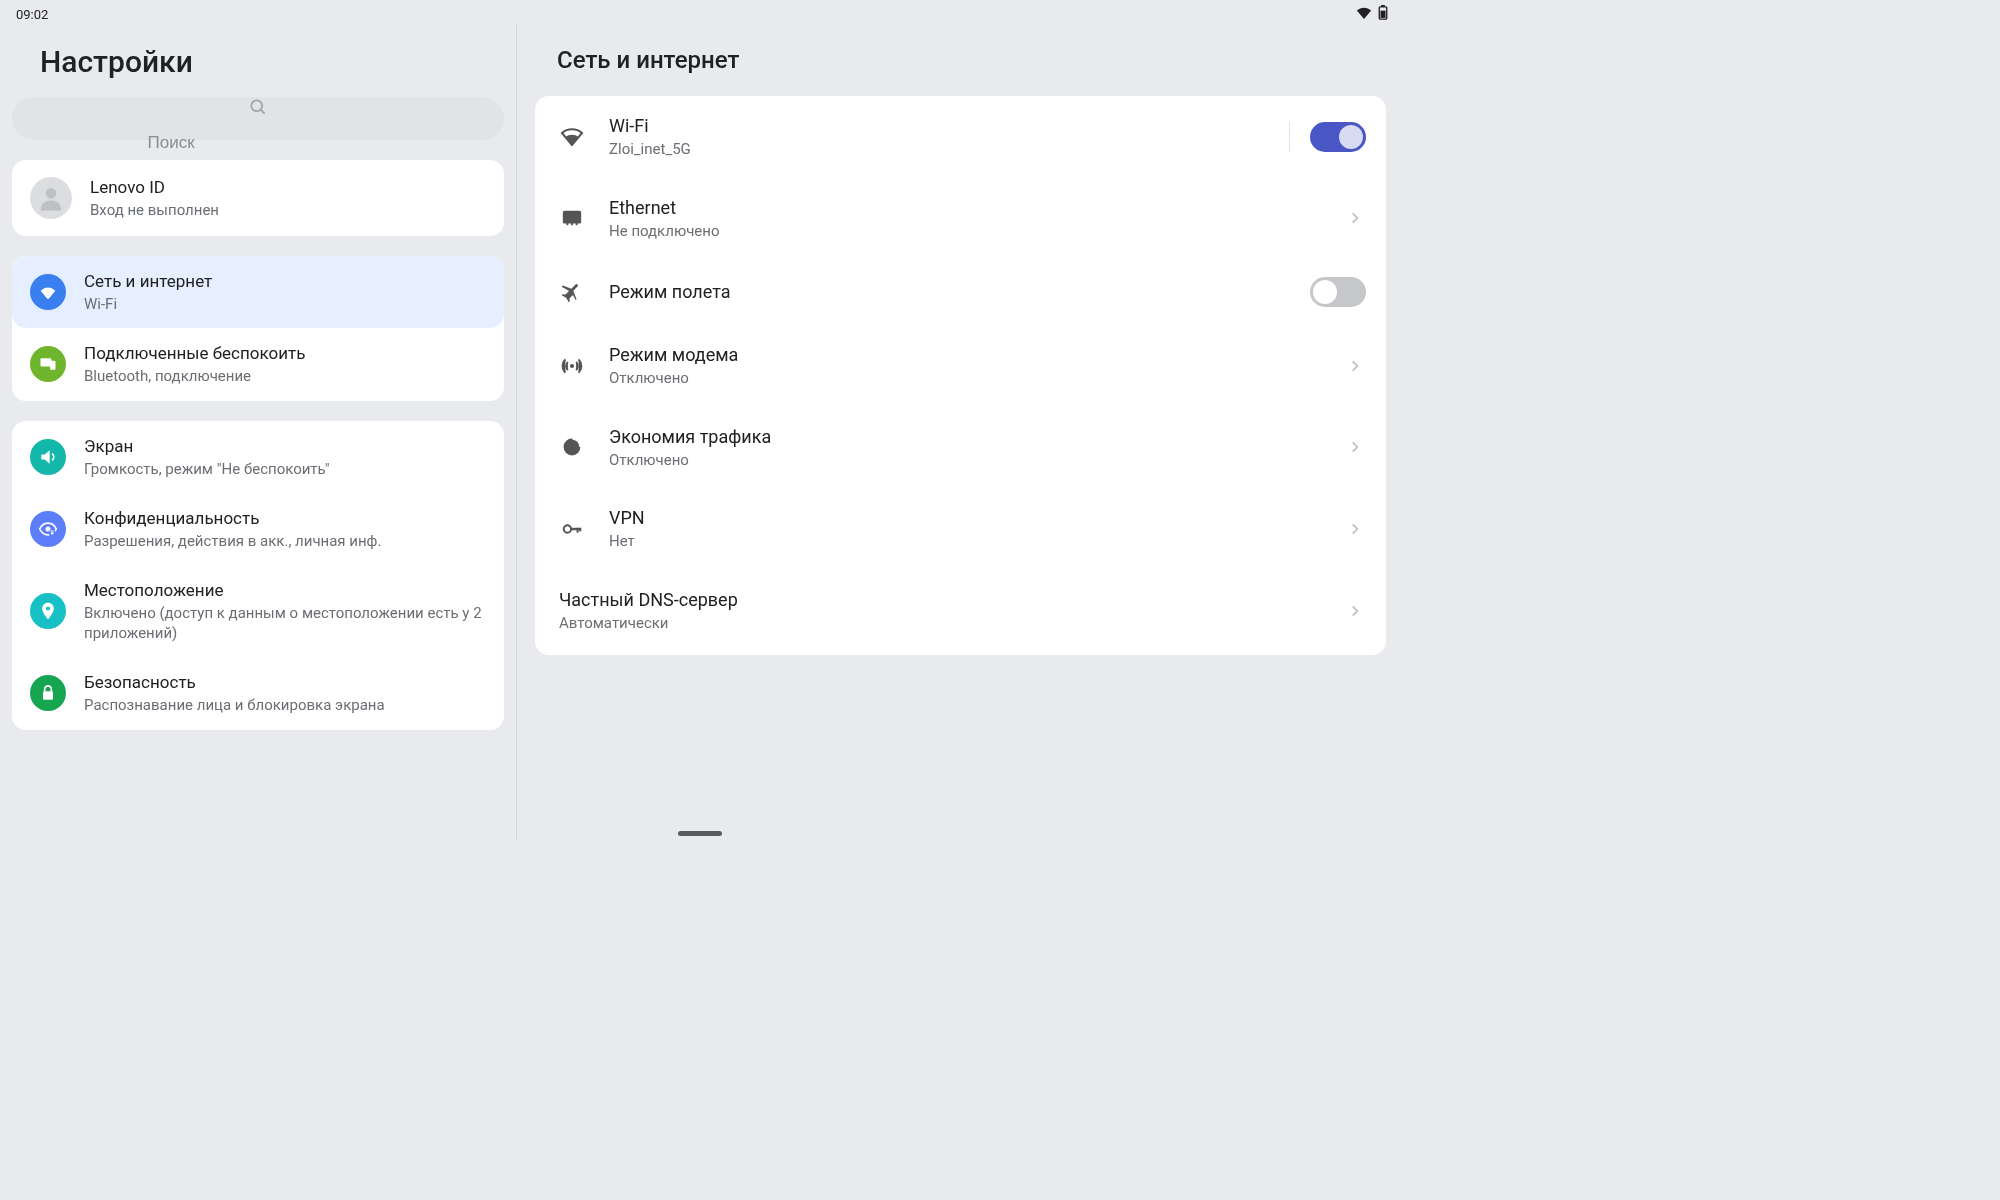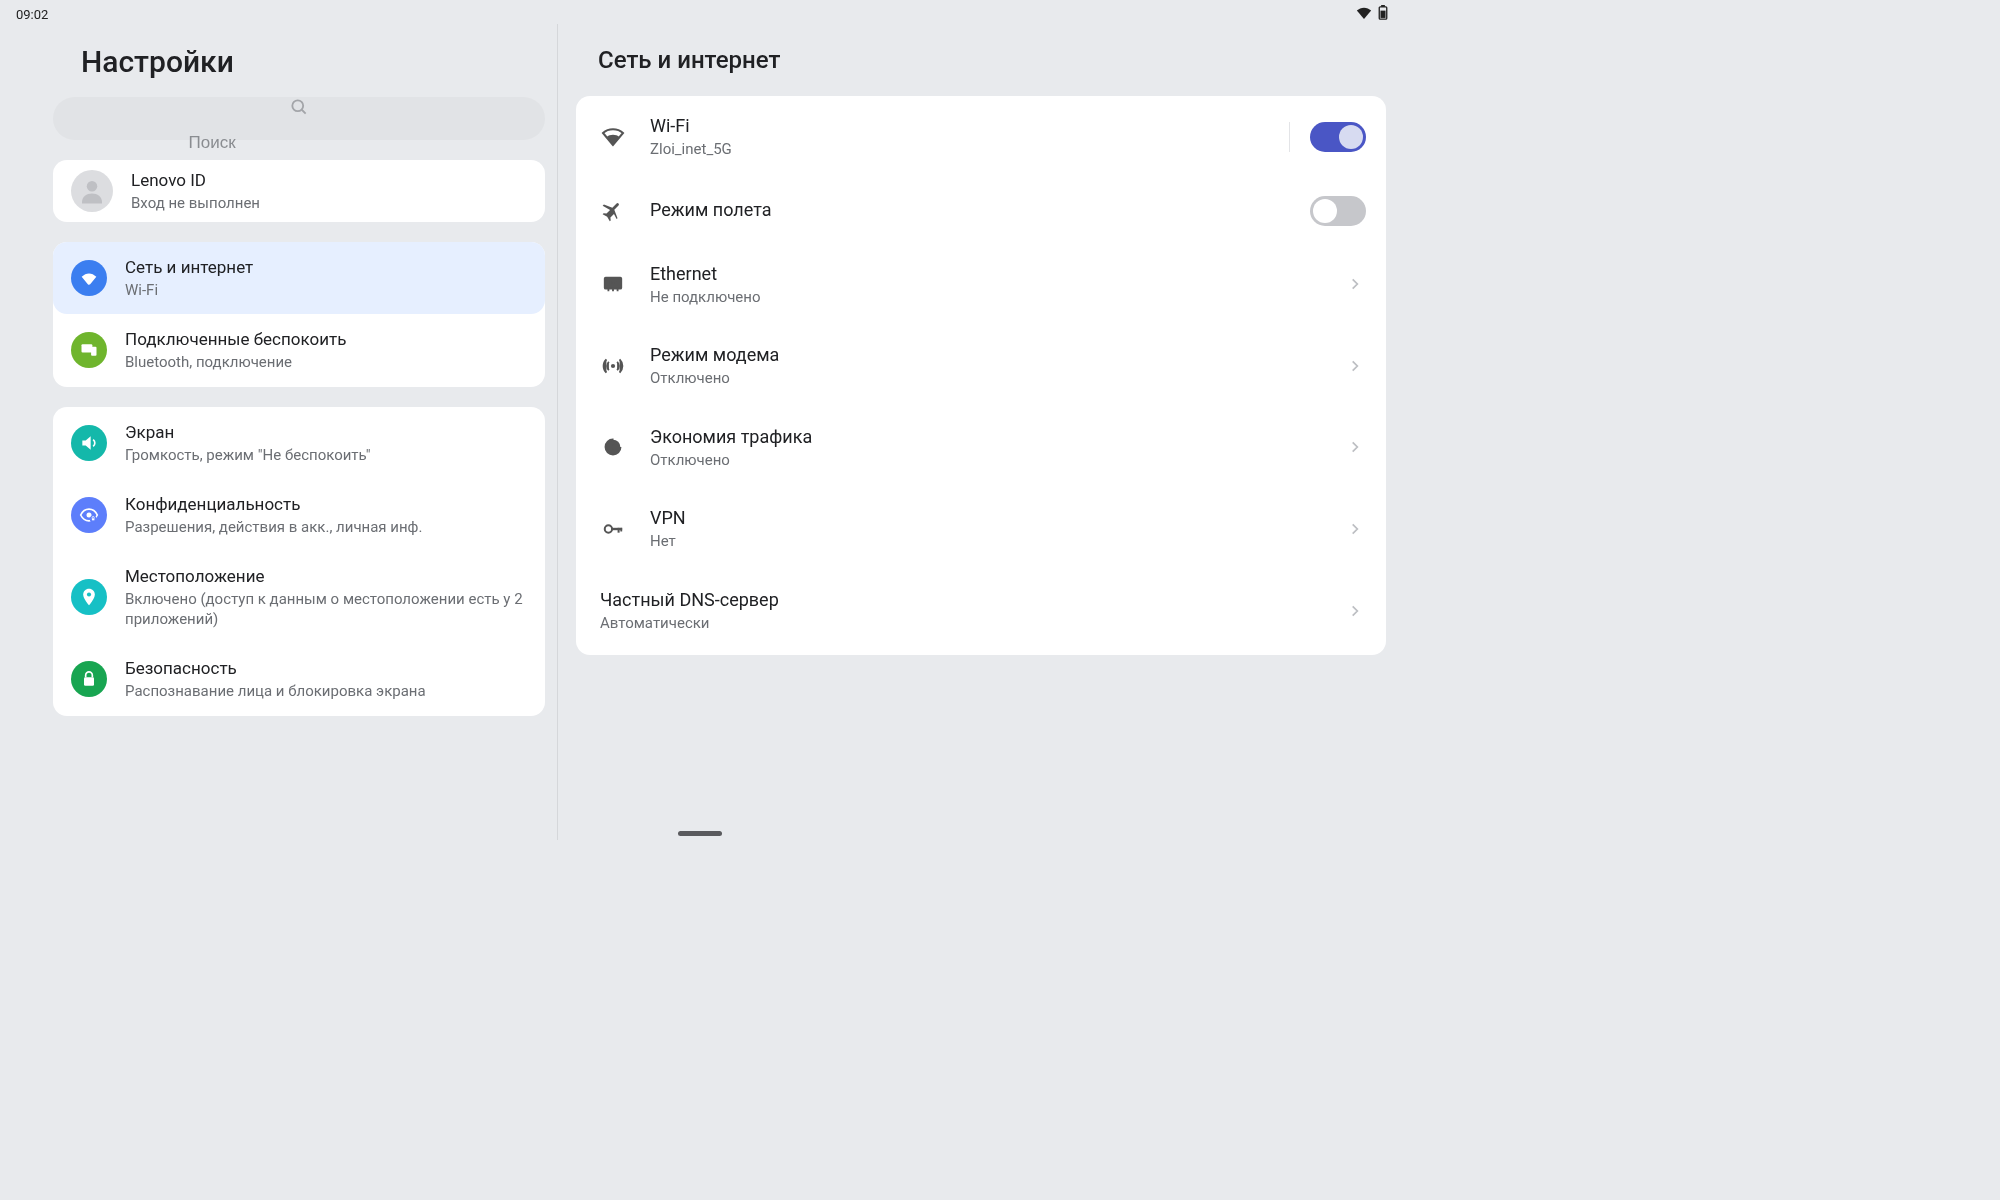--- a/index.html
+++ b/index.html
@@ -20,21 +20,20 @@
     padding: 4px 12px 0 16px;
     height: 24px;
     color: #222;
     font-size: 13px;
   }
   .status-icons { display: flex; gap: 6px; align-items: center; }
   .main {
     display: flex;
     height: calc(100% - 24px);
     overflow: hidden;
-    margin-left: 41px;
   }
   .left {
     width: 517px;
     flex-shrink: 0;
     border-right: 1px solid #d5d7da;
     padding: 0;
     overflow: hidden;
   }
   .right {
     flex: 1;
@@ -70,21 +69,21 @@
   }
   .search input::placeholder { color: #8a8d91; }
   .card {
     background: #fff;
     border-radius: 14px;
     margin: 0 12px 20px 12px;
   }
   .row {
     display: flex;
     align-items: center;
-    padding: 9px 18px;
+    padding: 16px 18px;
     gap: 18px;
     cursor: pointer;
   }
   .row.compact { padding: 14px 18px; }
   .row .icon-circle {
     width: 36px;
     height: 36px;
     border-radius: 50%;
     display: inline-flex;
     align-items: center;
@@ -340,51 +339,51 @@
         <div class="tail">
           <div class="divider-v"></div>
           <div class="toggle on">
               <div class="knob"></div>
             </div>
         </div>
       </div>
 
       <div class="drow">
         <div class="dicon">
-          <svg width="22" height="22" viewBox="0 0 24 24" fill="#555">
-              <path d="M21 14l-9-4V3.5a1.5 1.5 0 00-3 0V10l-9 4v2l9-2.5V19l-2.5 2v1.5L12 21l5.5 1.5V21L15 19v-5.5l6 2z" transform="rotate(45 12 12)"></path>
-            </svg>
-        </div>
-        <div class="text-block">
-          <div class="title">Режим полета</div>
-        </div>
-        <div class="tail">
-          <div class="toggle">
-              <div class="knob"></div>
-            </div>
-        </div>
-      </div>
-
-      <div class="drow">
-        <div class="dicon">
           <svg width="22" height="22" viewBox="0 0 24 24" fill="none" stroke="#555" stroke-width="2">
               <rect x="3" y="5" width="18" height="12" rx="1"></rect>
               <path d="M7 17v3M12 17v3M17 17v3"></path>
               <path d="M7 9v3M11 9v3M15 9v3" stroke-width="1.7"></path>
             </svg>
         </div>
         <div class="text-block">
           <div class="title">Ethernet</div>
           <div class="sub">Не подключено</div>
         </div>
         <div class="tail">
           <div class="chevron">
               <svg width="14" height="14" viewBox="0 0 24 24" fill="none" stroke-width="3">
                 <polyline points="8,4 16,12 8,20"></polyline>
               </svg>
+            </div>
+        </div>
+      </div>
+
+      <div class="drow">
+        <div class="dicon">
+          <svg width="22" height="22" viewBox="0 0 24 24" fill="#555">
+              <path d="M21 14l-9-4V3.5a1.5 1.5 0 00-3 0V10l-9 4v2l9-2.5V19l-2.5 2v1.5L12 21l5.5 1.5V21L15 19v-5.5l6 2z" transform="rotate(45 12 12)"></path>
+            </svg>
+        </div>
+        <div class="text-block">
+          <div class="title">Режим полета</div>
+        </div>
+        <div class="tail">
+          <div class="toggle">
+              <div class="knob"></div>
             </div>
         </div>
       </div>
 
       <div class="drow">
         <div class="dicon">
           <svg width="22" height="22" viewBox="0 0 24 24" fill="none" stroke="#555" stroke-width="2">
               <circle cx="12" cy="12" r="2.3" fill="#555" stroke="none"></circle>
               <path d="M7.5 16.5a6.3 6.3 0 010-9M16.5 7.5a6.3 6.3 0 010 9"></path>
               <path d="M4.8 19.2a10 10 0 010-14.4M19.2 4.8a10 10 0 010 14.4"></path>

